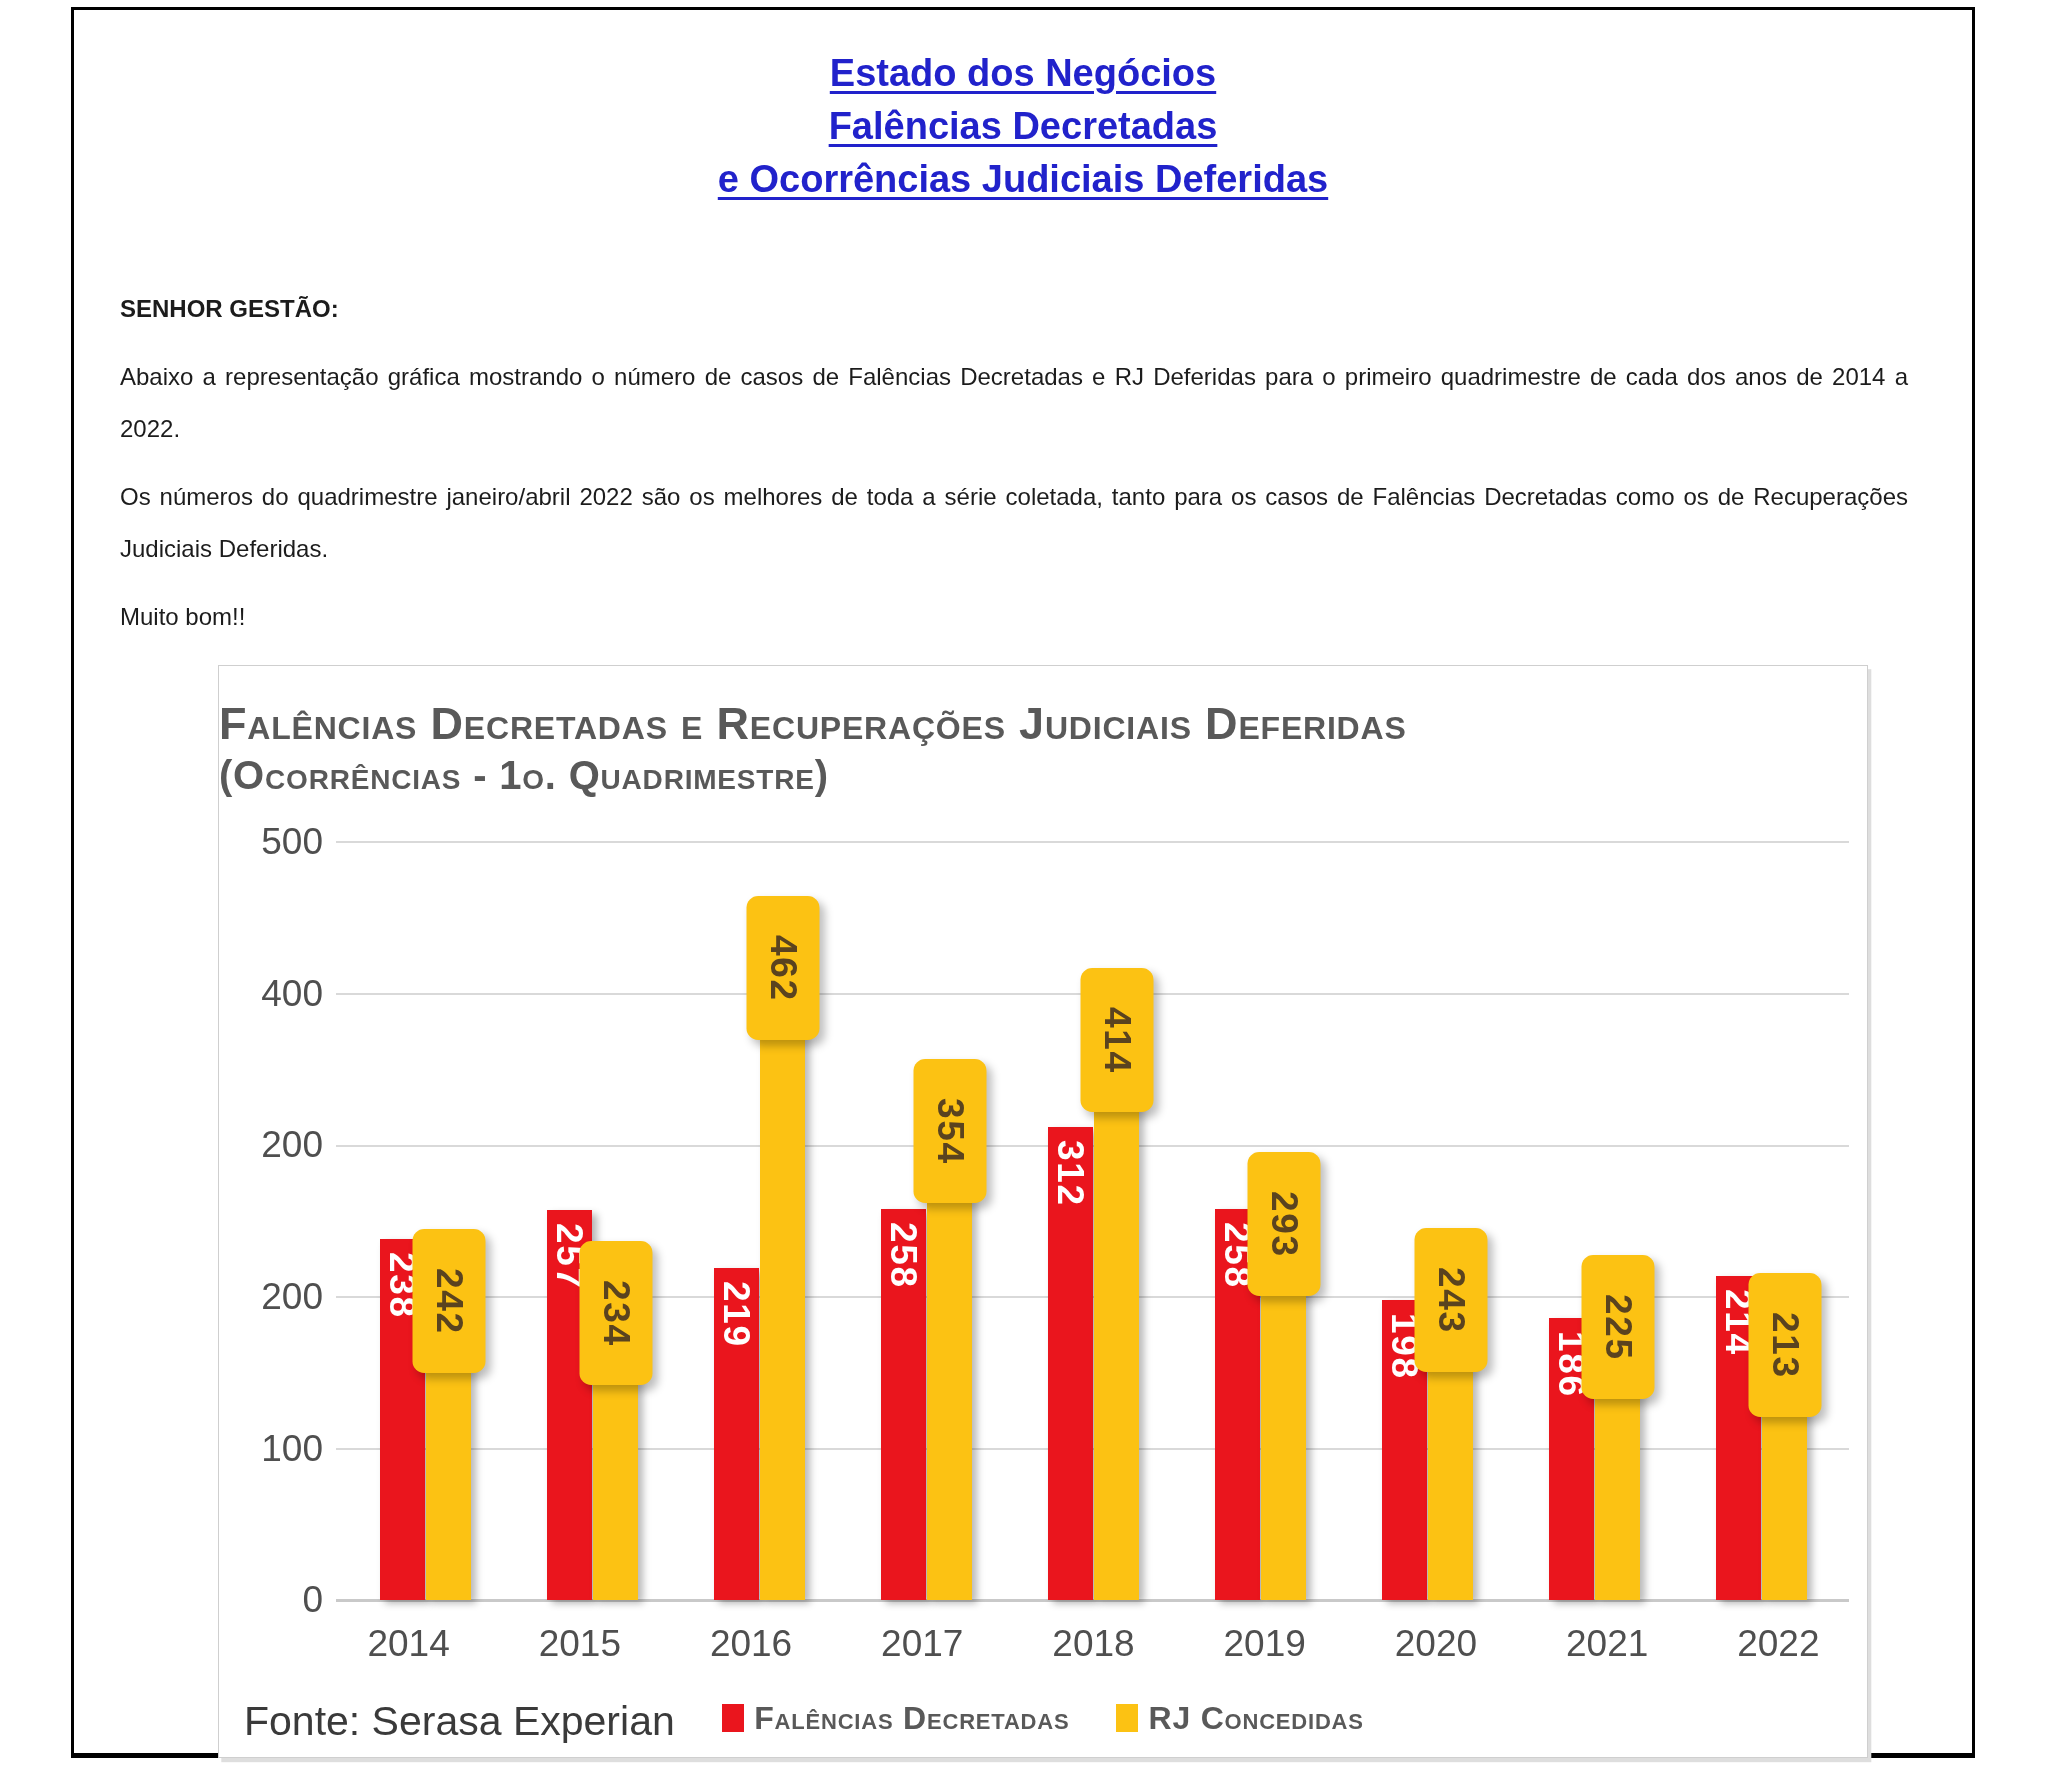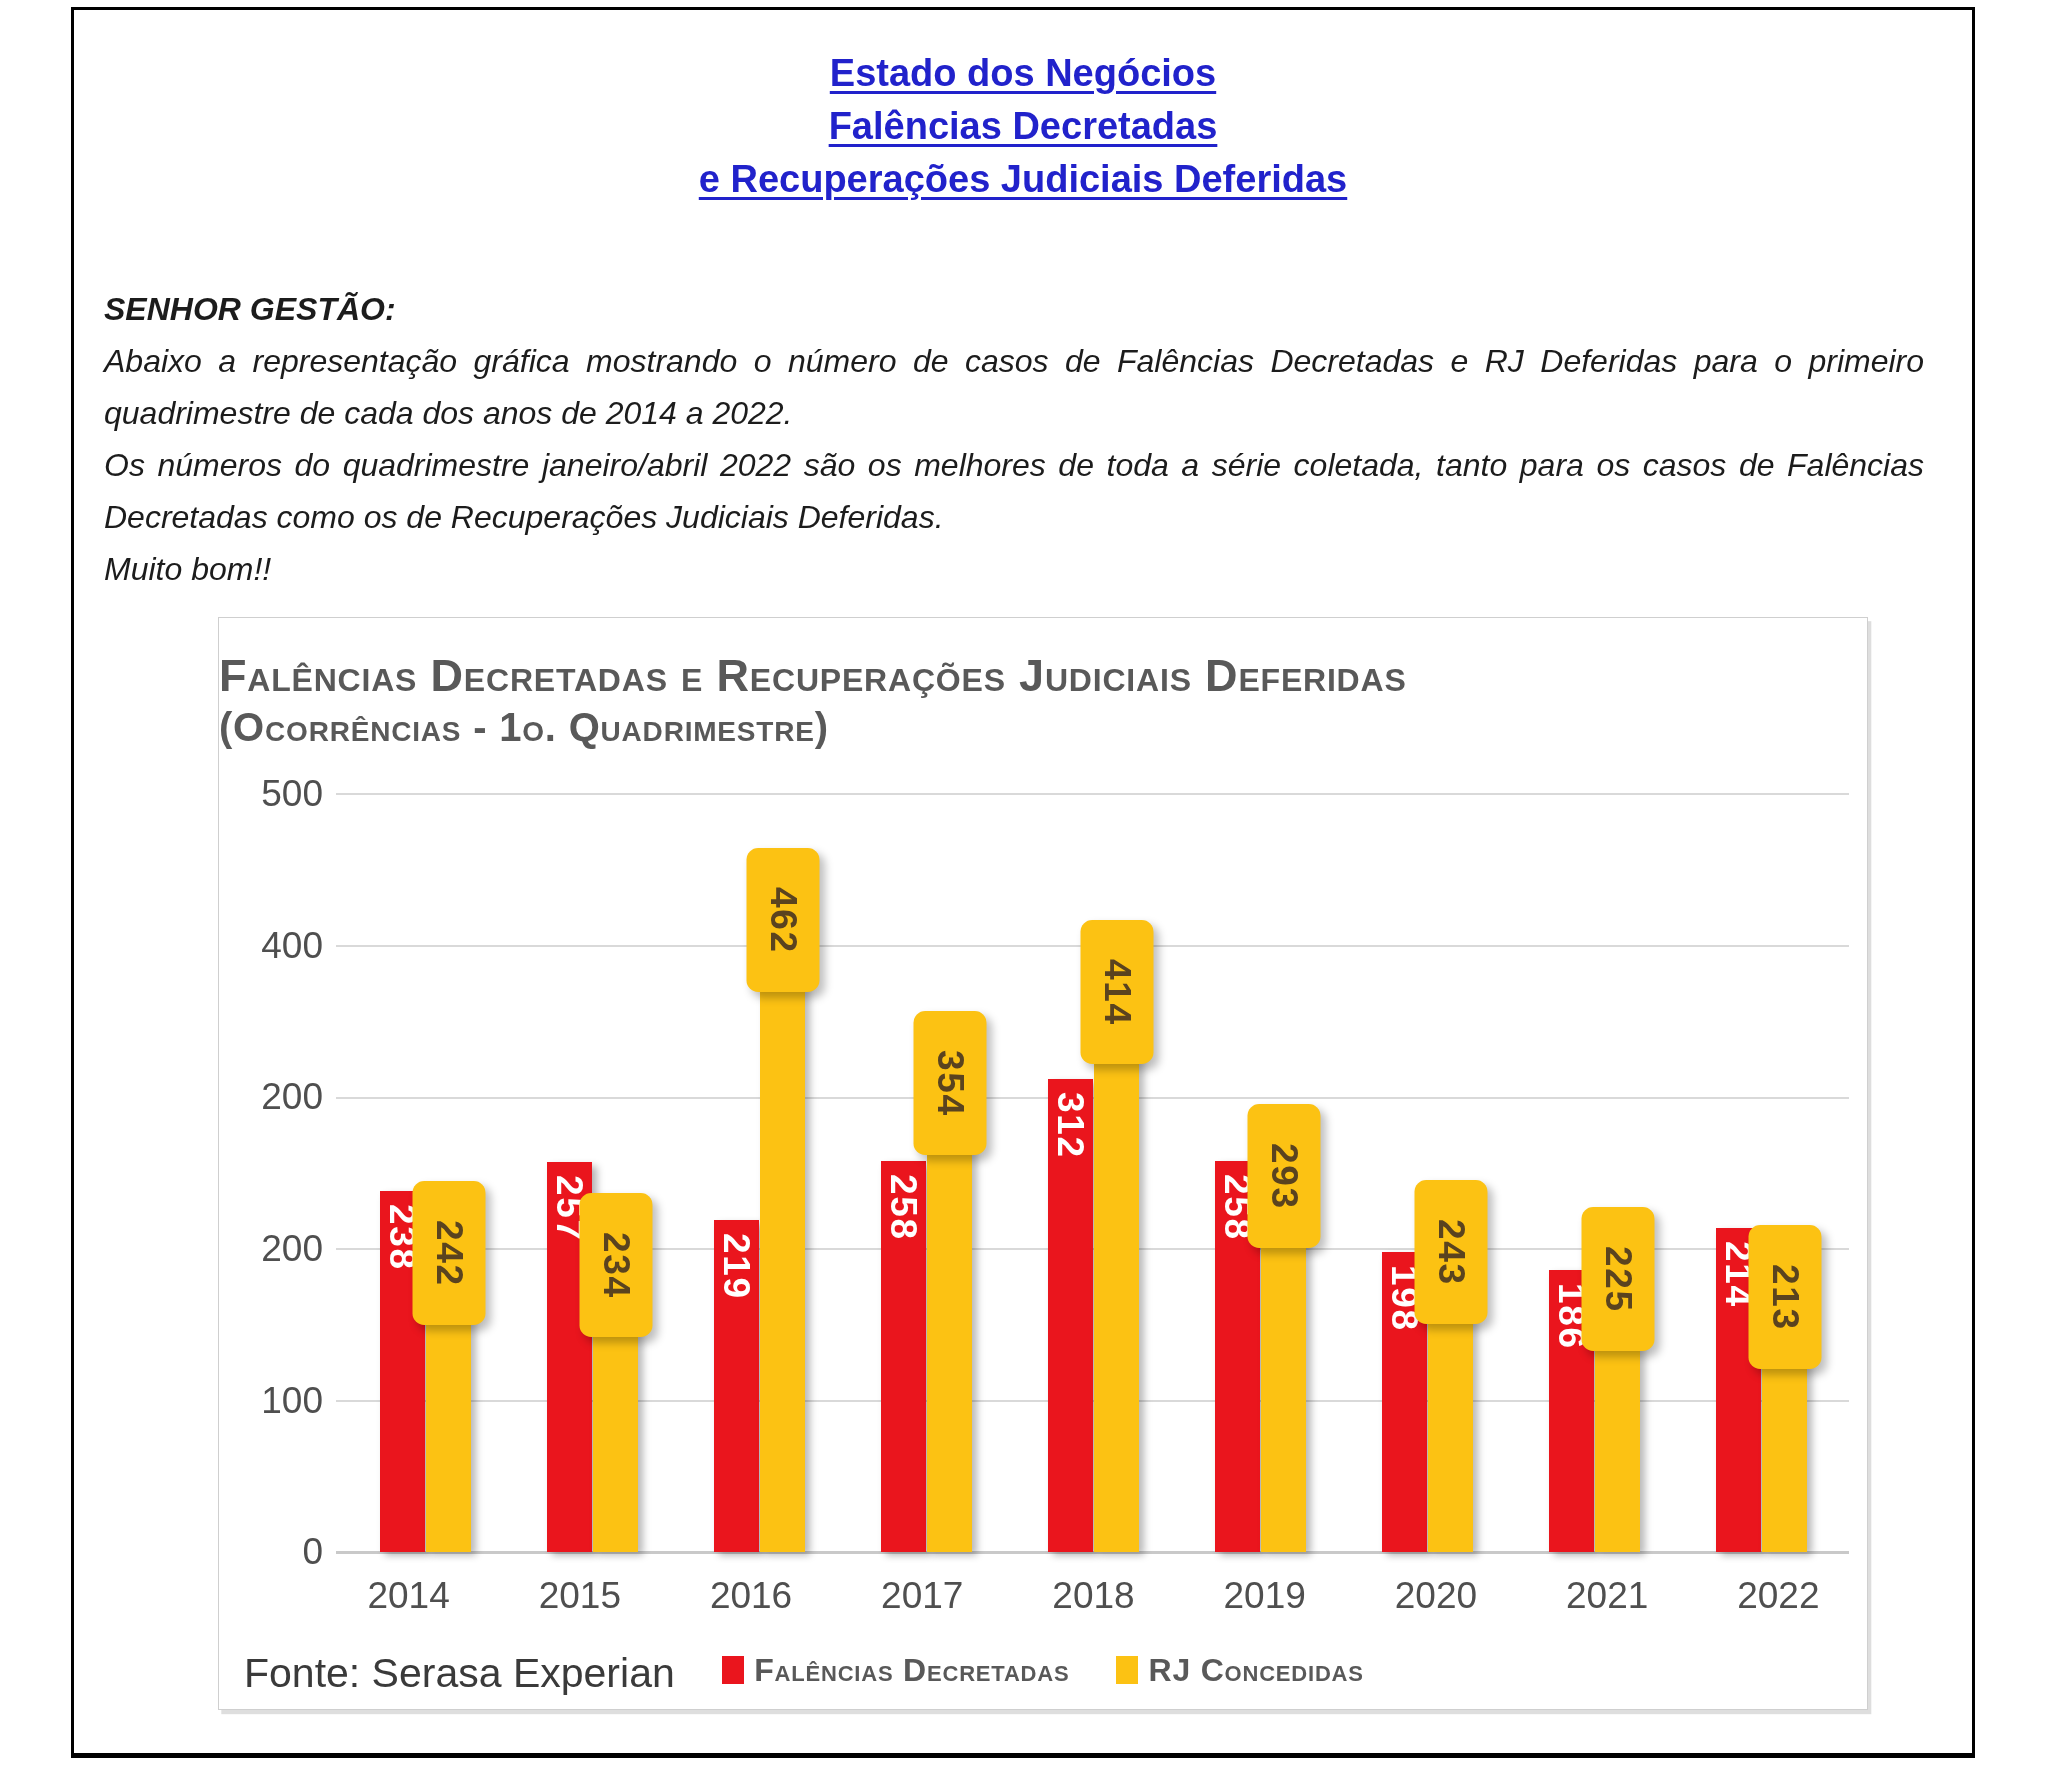--- a/index.html
+++ b/index.html
@@ -7,21 +7,21 @@
   .canvas{position:relative;width:2071px;height:1788px;background:#ffffff;overflow:hidden;}
   .page-border{position:absolute;left:71px;top:6.7px;width:1904px;height:1751px;border:3.3px solid #000;border-bottom-width:5.8px;background:#fff;box-sizing:border-box;}
 
   
   .doc-title{margin-top:37px;text-align:center;color:#2122cb;font-weight:bold;font-size:38px;line-height:53px;}
   .doc-title span{text-decoration:underline;text-decoration-thickness:2.5px;text-underline-offset:5px;}
 
   
   .body-text{margin:77px 48px 0 30px;color:#1c1c1c;}
   .salutation{font-size:28px;font-weight:bold;line-height:52px;margin:0;}
-  .body-text p{font-size:32px;line-height:52px;margin:0;text-align:justify;font-style:italic;}
+  .body-text p{font-size:24px;line-height:52px;margin:16px;text-align:justify;}
   .body-text p.no-just{text-align:left;}
 
   
   .chart-box{position:relative;margin-left:144px;margin-top:22px;width:1650px;height:1093px;background:#fff;border:1.7px solid #cfcfcf;box-sizing:border-box;box-shadow:3.3px 4.2px 0 #dedede;}
   .chart-title{margin-top:32px;text-align:left;color:#595959;font-variant:small-caps;font-weight:bold;letter-spacing:0.8px;}
   .chart-title .t1{font-size:45px;line-height:52px;}
   .chart-title .t2{font-size:40px;line-height:50px;}
 
   .plot-wrap{position:absolute;left:0;top:0;width:100%;height:100%;}
   .gridline{position:absolute;left:117px;width:1513px;height:2.5px;background:#d9d9d9;}
@@ -48,21 +48,21 @@
 </style>
 </head>
 <body>
 
 <div class="canvas">
   <div class="page-border">
 
     <div class="doc-title">
       <div><span>Estado dos Negócios</span></div>
       <div><span>Falências Decretadas</span></div>
-      <div><span>e Recuperações Judiciais Deferidas</span></div>
+      <div><span>e Ocorrências Judiciais Deferidas</span></div>
     </div>
 
     <div class="body-text">
       <p class="salutation">SENHOR GESTÃO:</p>
       <p>Abaixo a representação gráfica mostrando o número de casos de Falências Decretadas e RJ Deferidas para o primeiro quadrimestre de cada dos anos de 2014 a 2022.</p>
       <p>Os números do quadrimestre janeiro/abril 2022 são os melhores de toda a série coletada, tanto para os casos de Falências Decretadas como os de Recuperações Judiciais Deferidas.</p>
       <p class="no-just">Muito bom!!</p>
     </div>
 
     <div class="chart-box">

